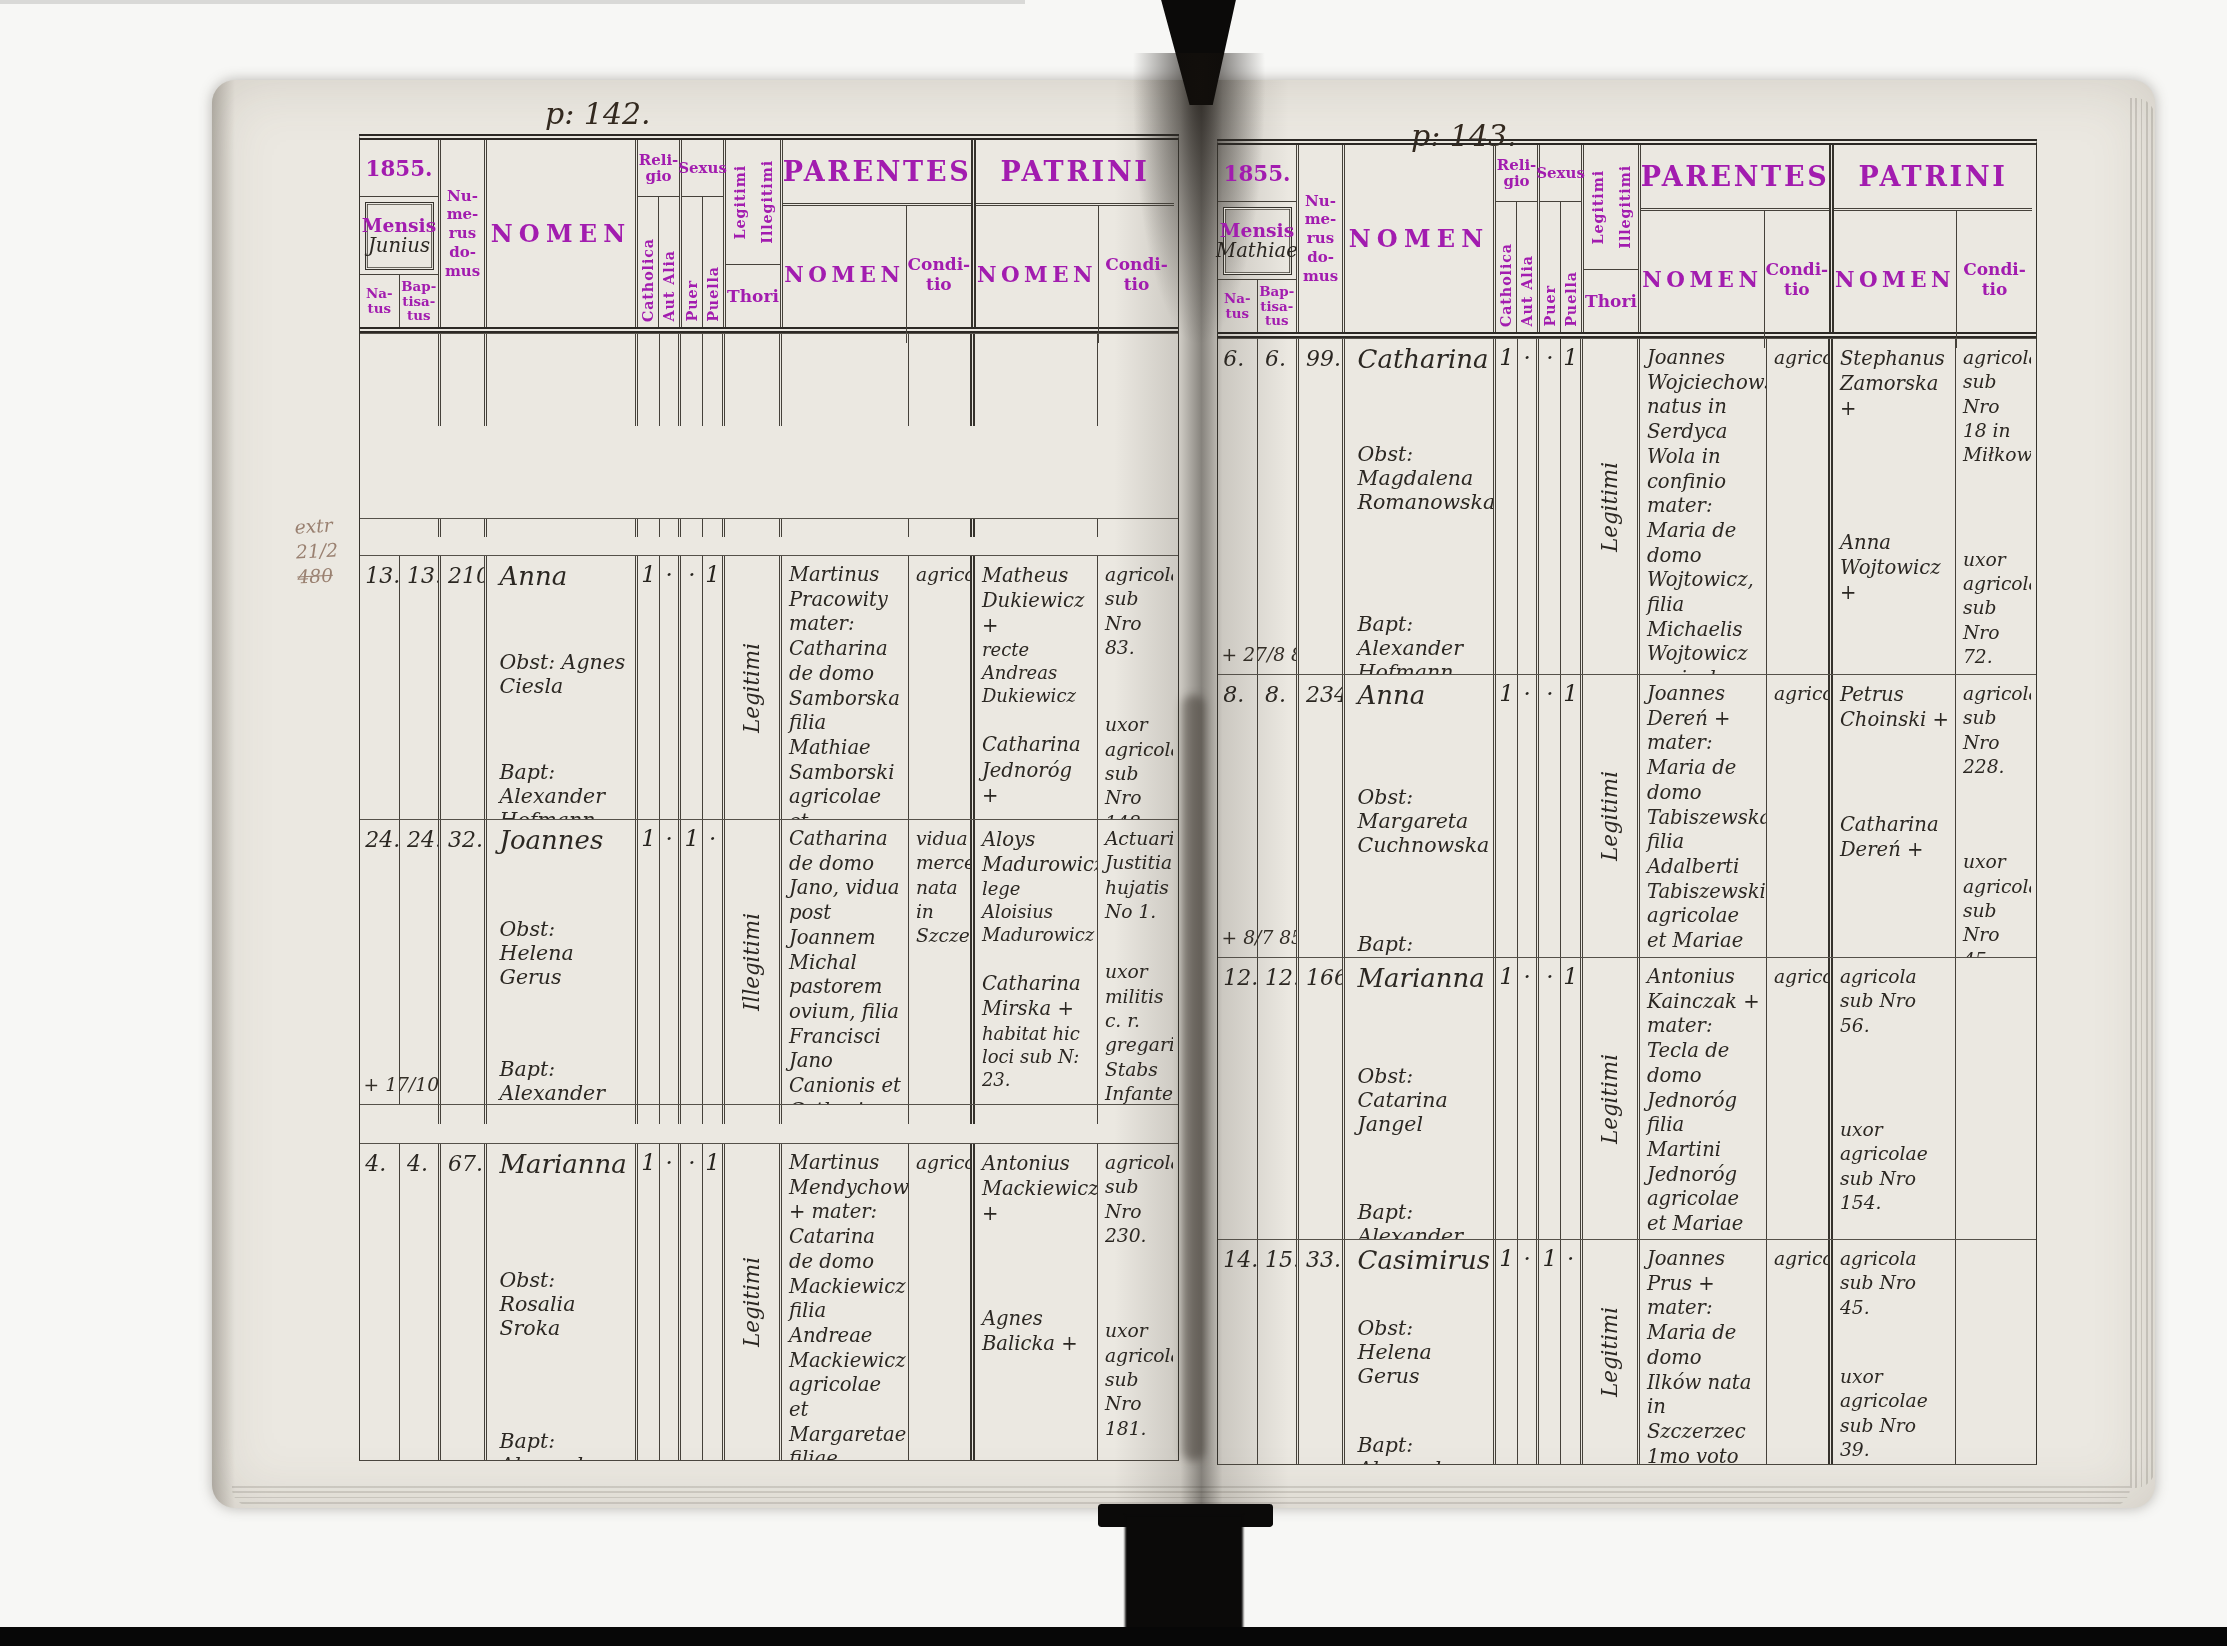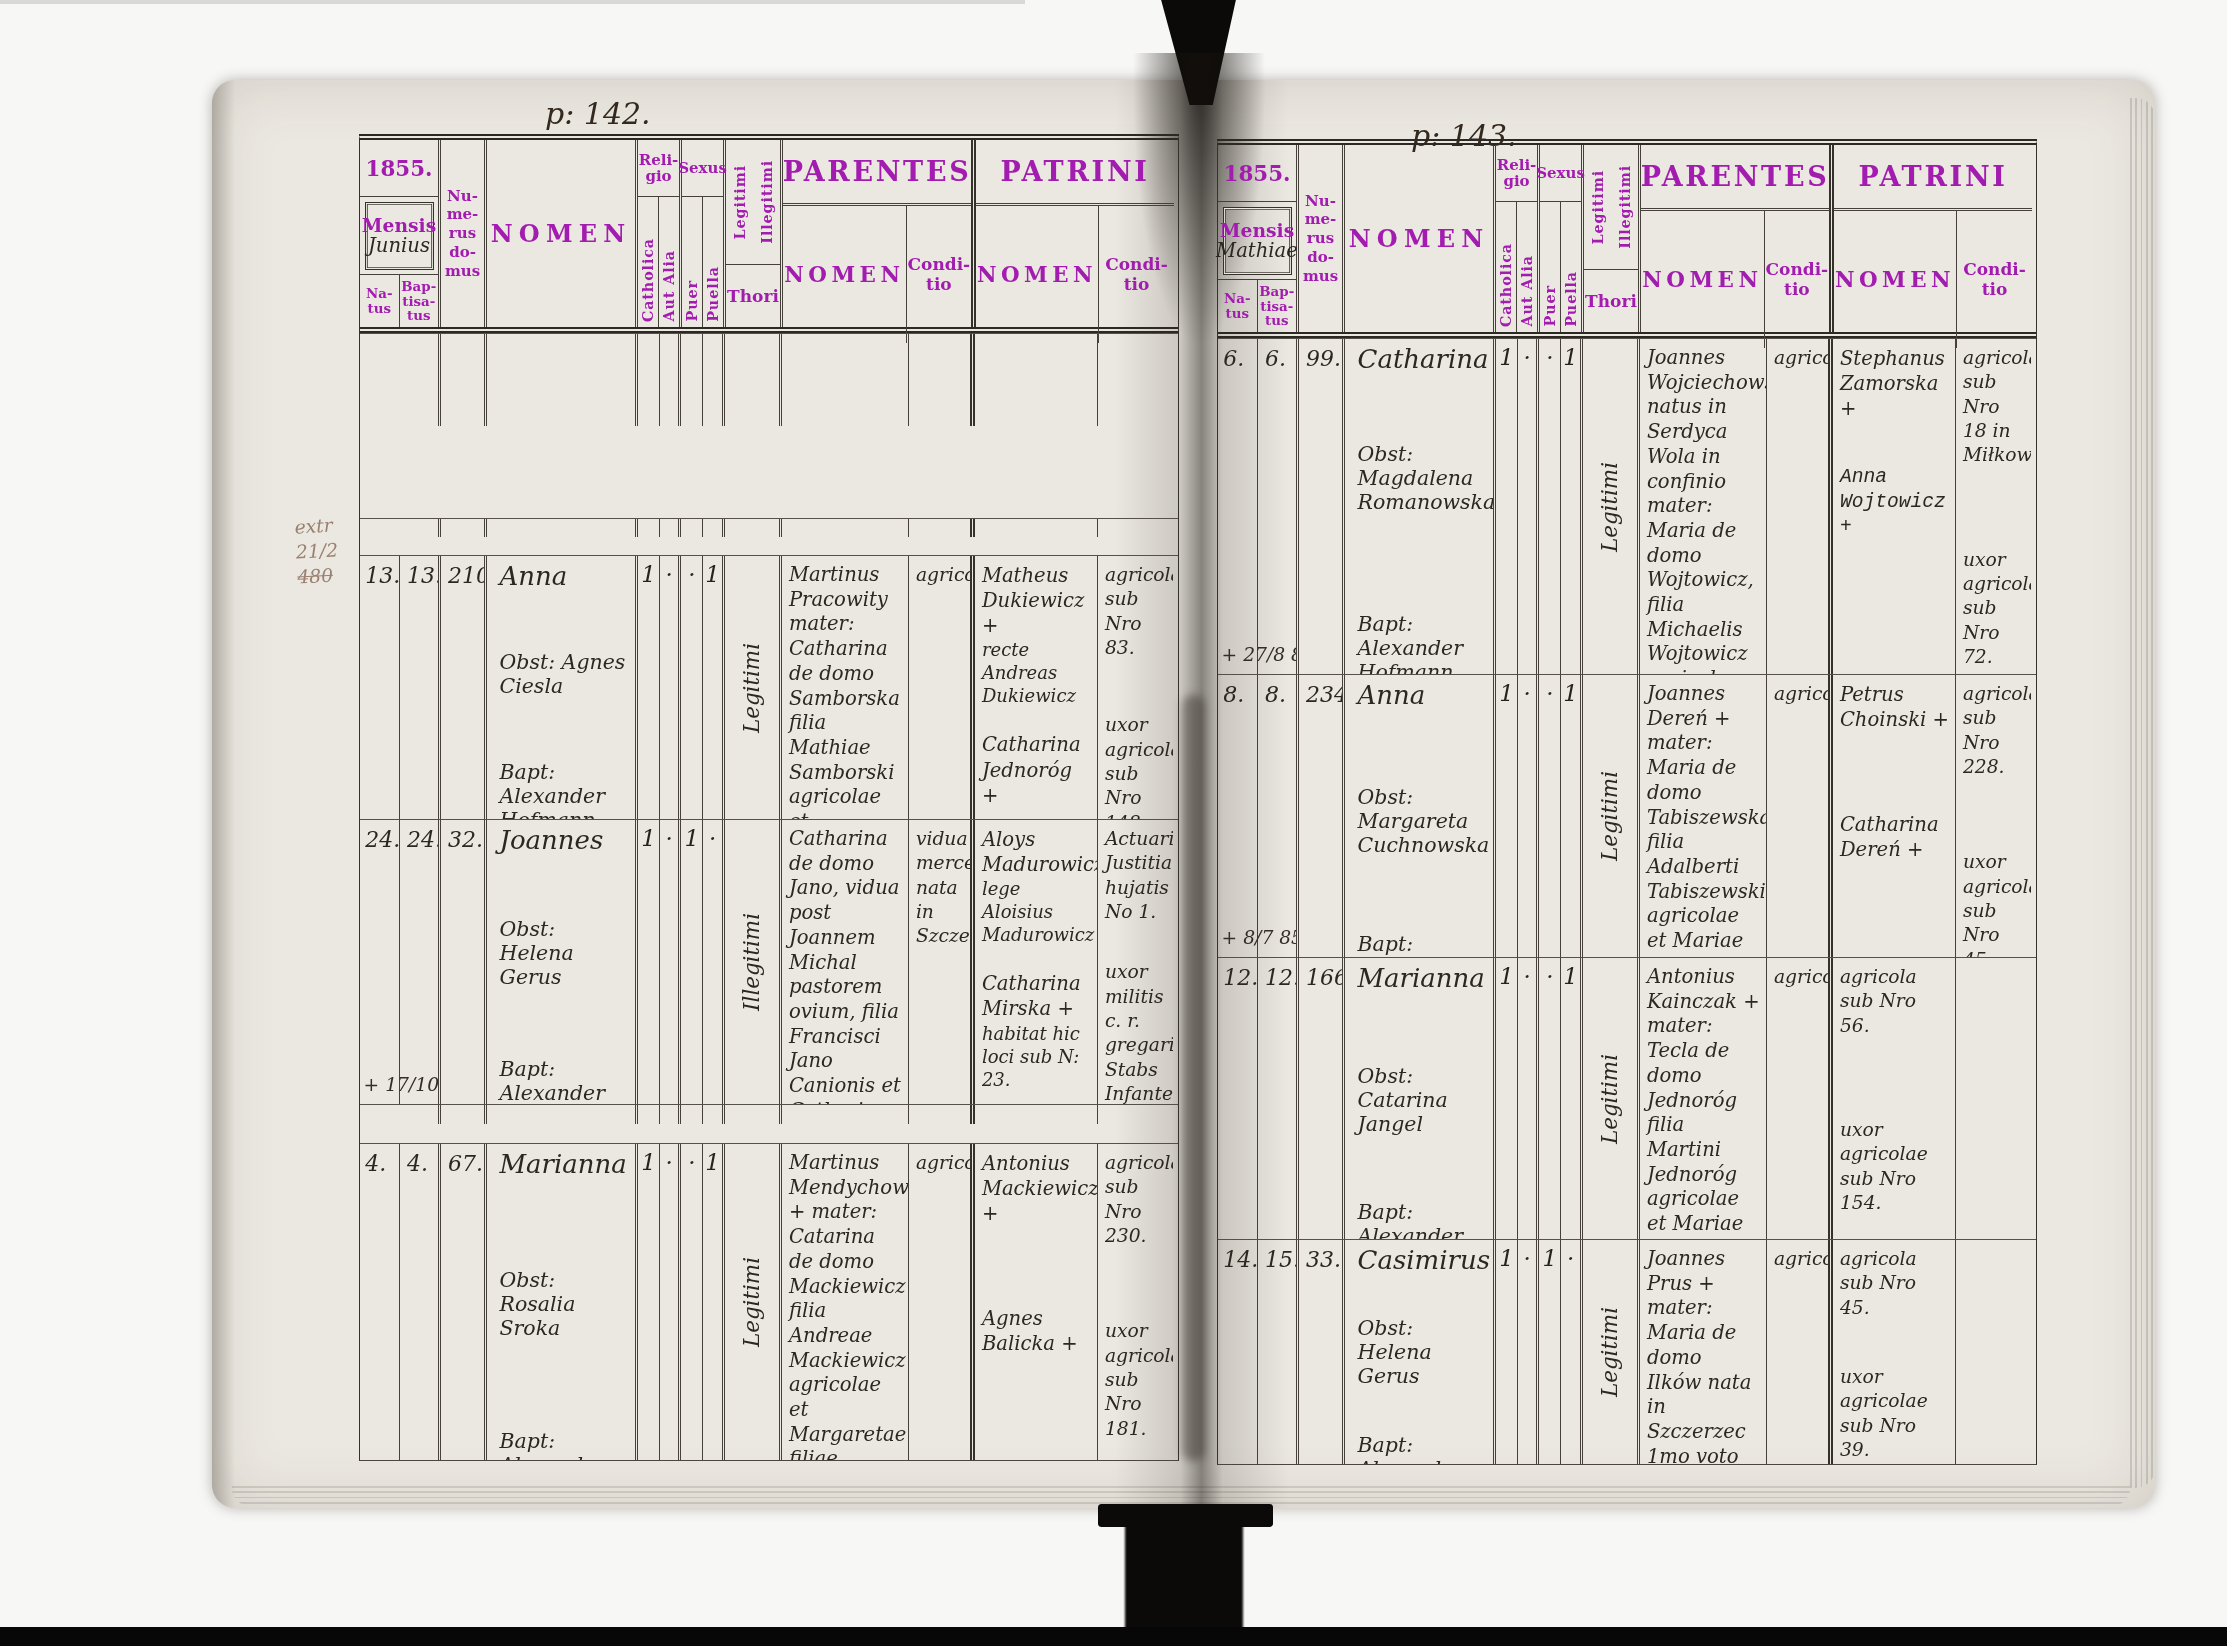--- a/index.html
+++ b/index.html
@@ -442,21 +442,21 @@
       <div class="c-mark">·</div>
       <div class="c-mark">·</div>
       <div class="c-mark">1</div>
       <div class="c-thori">
           <span class="vert-hand">Legitimi</span>
         </div>
       <div class="c-text hand">Joannes Wojciechowski, natus in Serdyca Wola in confinio mater: Maria de domo Wojtowicz, filia Michaelis Wojtowicz agricolae et Anastasiae filiae Joannis Zamorska et Mariannae Nowak.</div>
       <div class="c-cond hand">agricola</div>
       <div class="c-text">
         <div class="pat-block hand"><span>Stephanus Zamorska +</span><span class="pat-note"></span></div>
-        <div class="pat-block hand" style="margin-top:44px;font-family:Liberation Mono, monospace;"><span>Anna Wojtowicz +</span><span class="pat-note"></span></div>
+        <div class="pat-block hand" style="margin-top:109px;"><span>Anna Wojtowicz +</span><span class="pat-note"></span></div>
       </div>
       <div class="c-cond">
         <div class="cond-block hand">agricola sub Nro 18 in Miłkowiu</div>
         <div class="cond-block hand" style="margin-top:80px;">uxor agricolae sub Nro 72.</div>
       </div>
     </div>
 
     <div class="row cols" style="height:283px;">
       <div class="c-dates">
         <span class="divider"></span>

